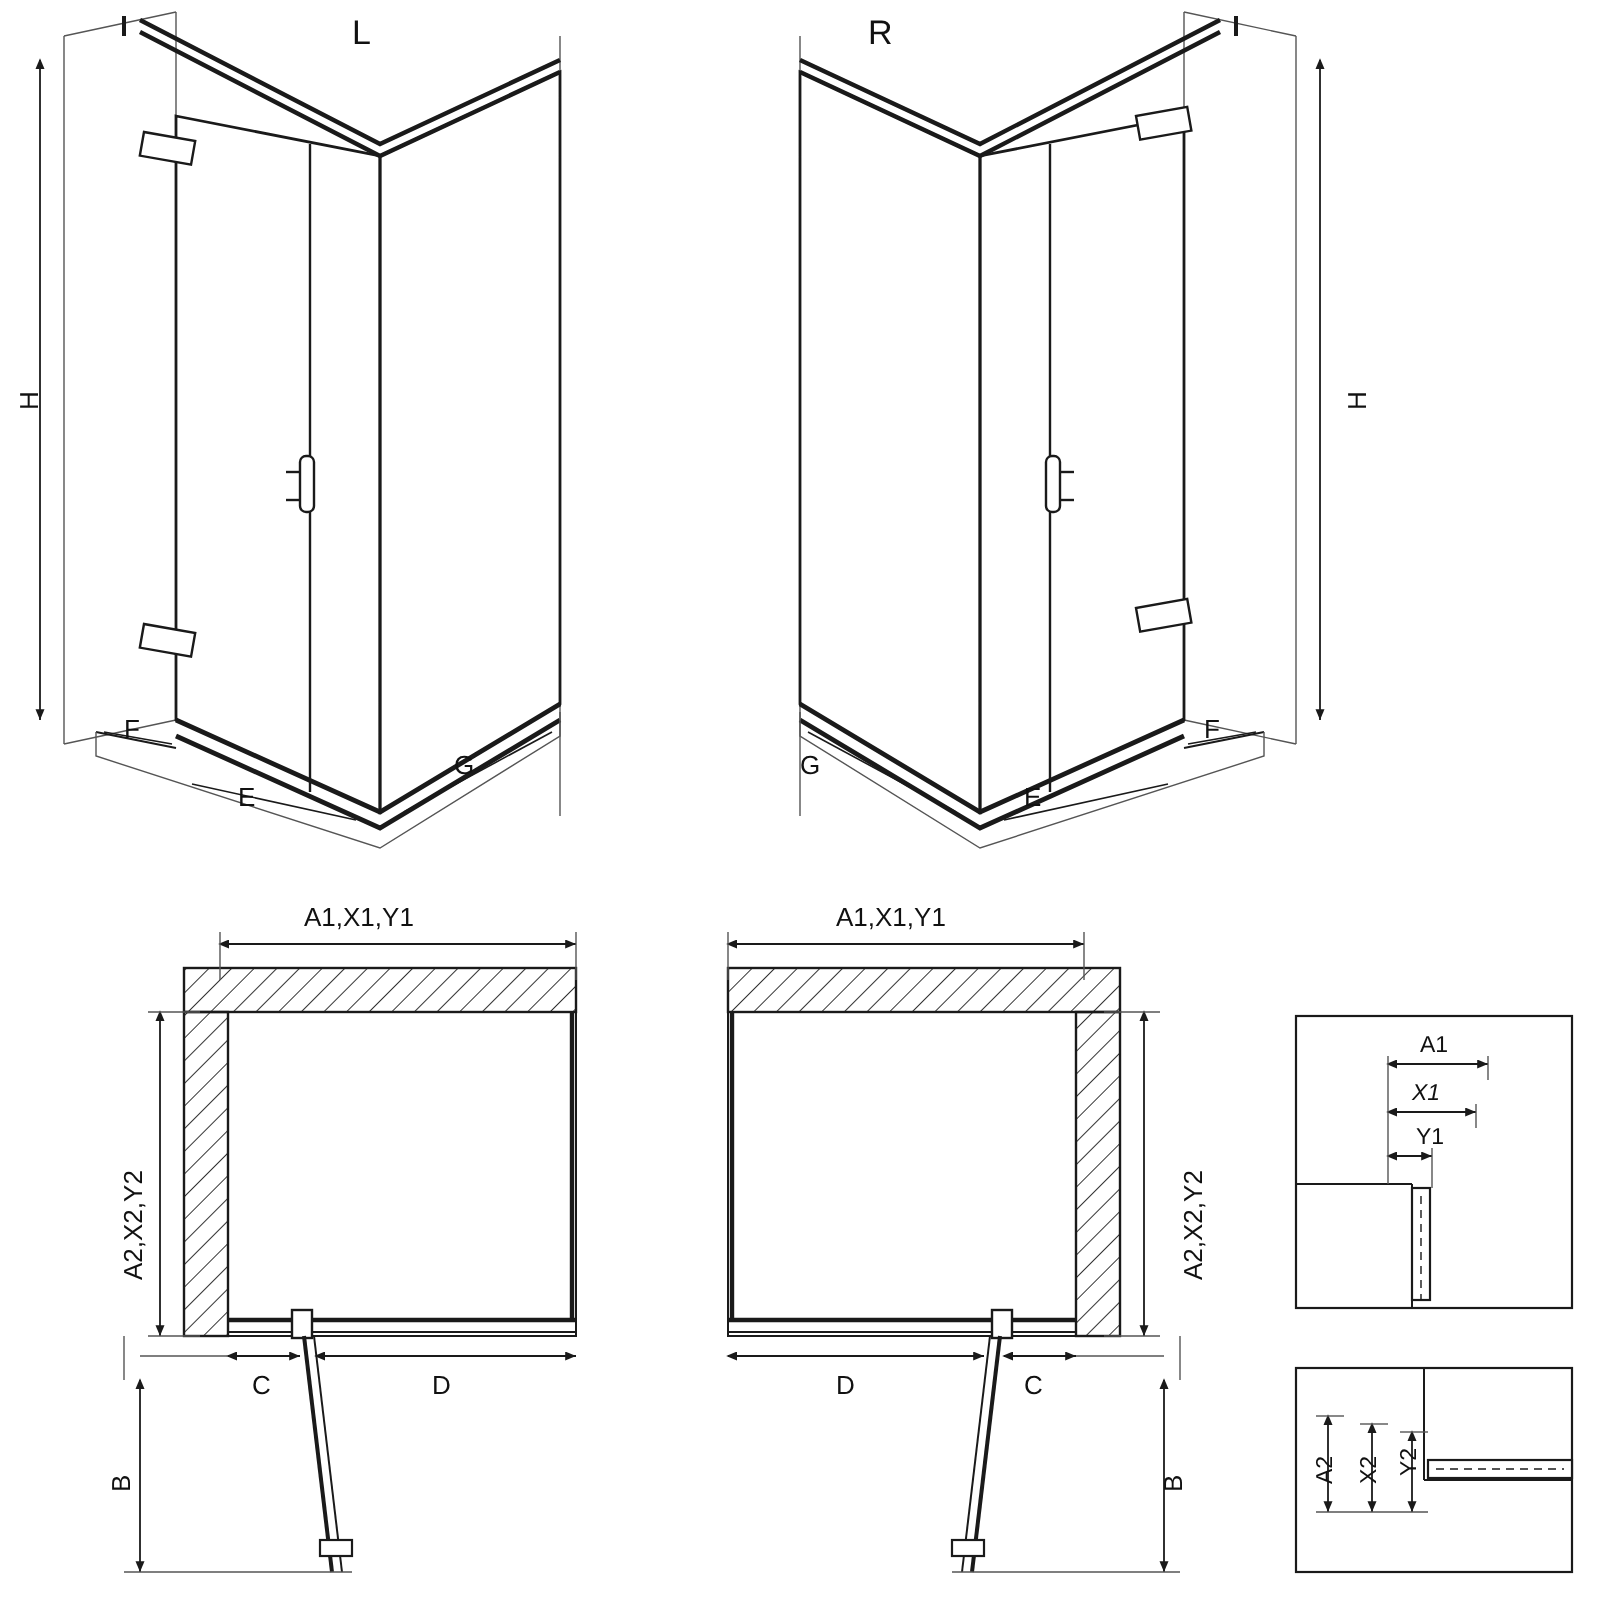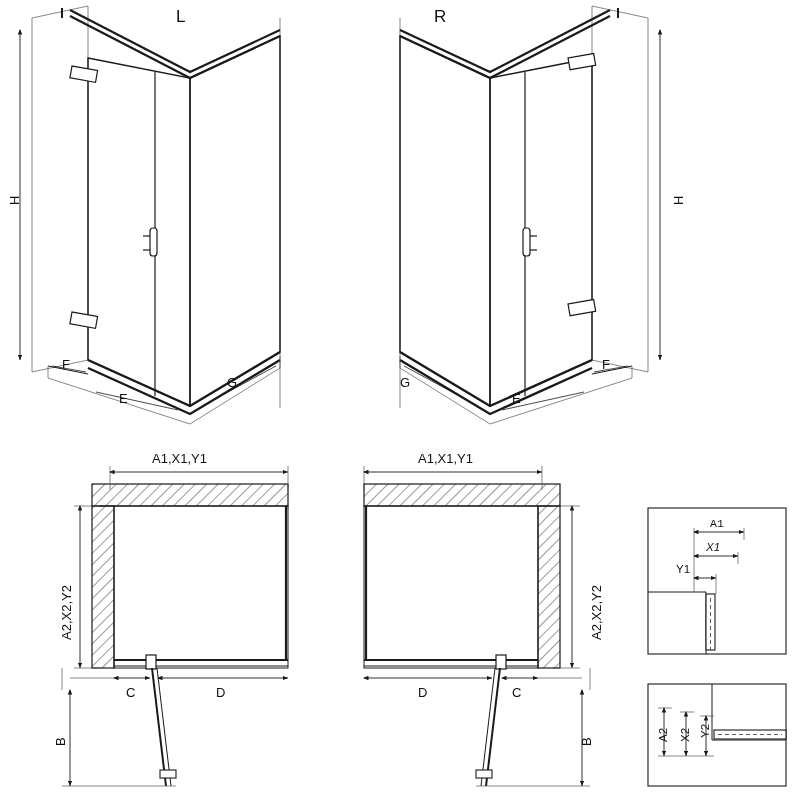--- a/index.html
+++ b/index.html
@@ -237,19 +237,19 @@
 <div class="lbl" style="left:126px; top:686px;">C</div>
 <div class="lbl" style="left:216px; top:686px;">D</div>
 <div class="lbl rot" style="left:54px; top:746px;">B</div>
 
 <div class="lbl" style="left:418px; top:452px;">A1,X1,Y1</div>
 <div class="lbl rot" style="left:590px; top:640px;">A2,X2,Y2</div>
 <div class="lbl" style="left:418px; top:686px;">D</div>
 <div class="lbl" style="left:512px; top:686px;">C</div>
 <div class="lbl rot" style="left:580px; top:746px;">B</div>
 
-<div class="lbl small" style="left:710px; top:518px;font-family:Liberation Mono, monospace;">A1</div>
+<div class="lbl small" style="left:710px; top:518px;">A1</div>
 <div class="lbl small" style="left:706px; top:542px;font-style:italic;">X1</div>
-<div class="lbl small" style="left:676px; top:564px;">Y1</div>
+<div class="lbl small" style="left:708px; top:564px;">Y1</div>
 
 <div class="lbl small rot" style="left:658px; top:742px;">A2</div>
 <div class="lbl small rot" style="left:680px; top:742px;">X2</div>
 <div class="lbl small rot" style="left:700px; top:738px;">Y2</div>
 
 </body></html>

